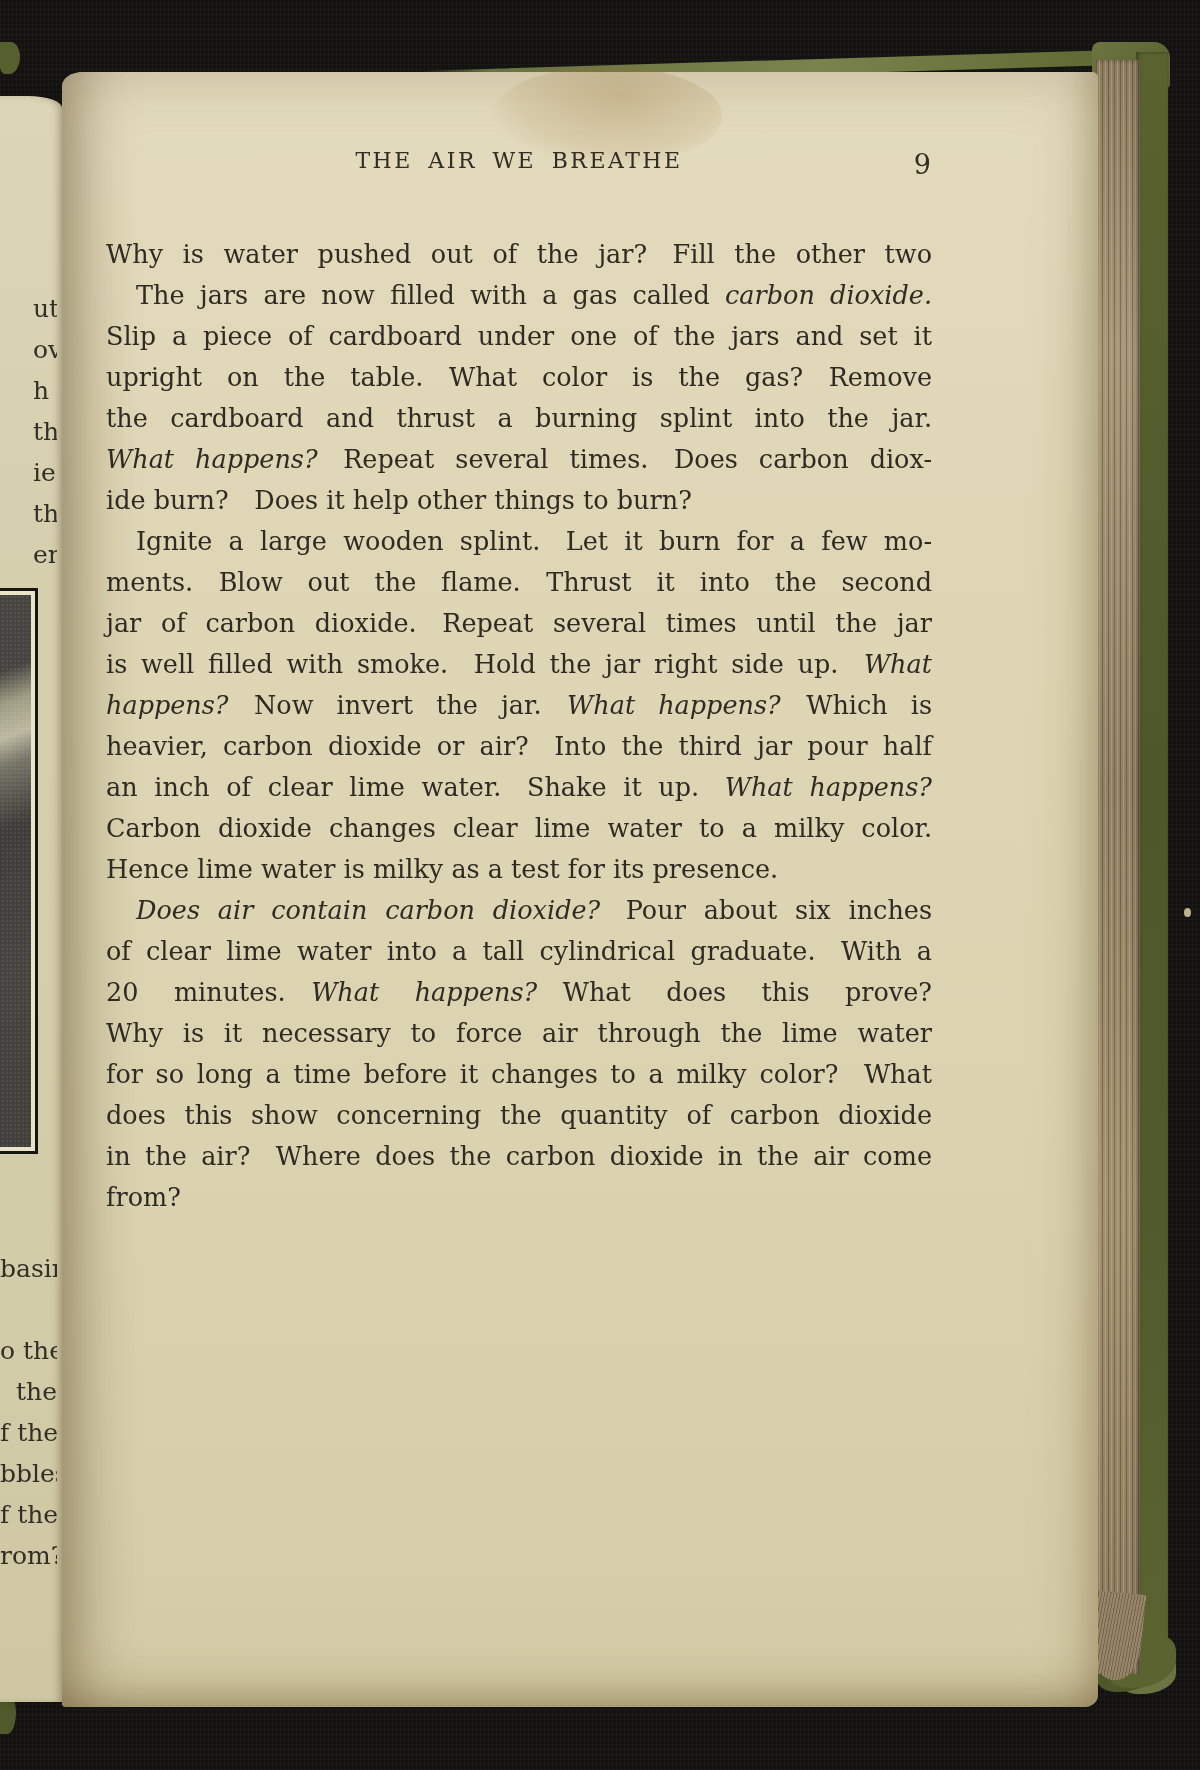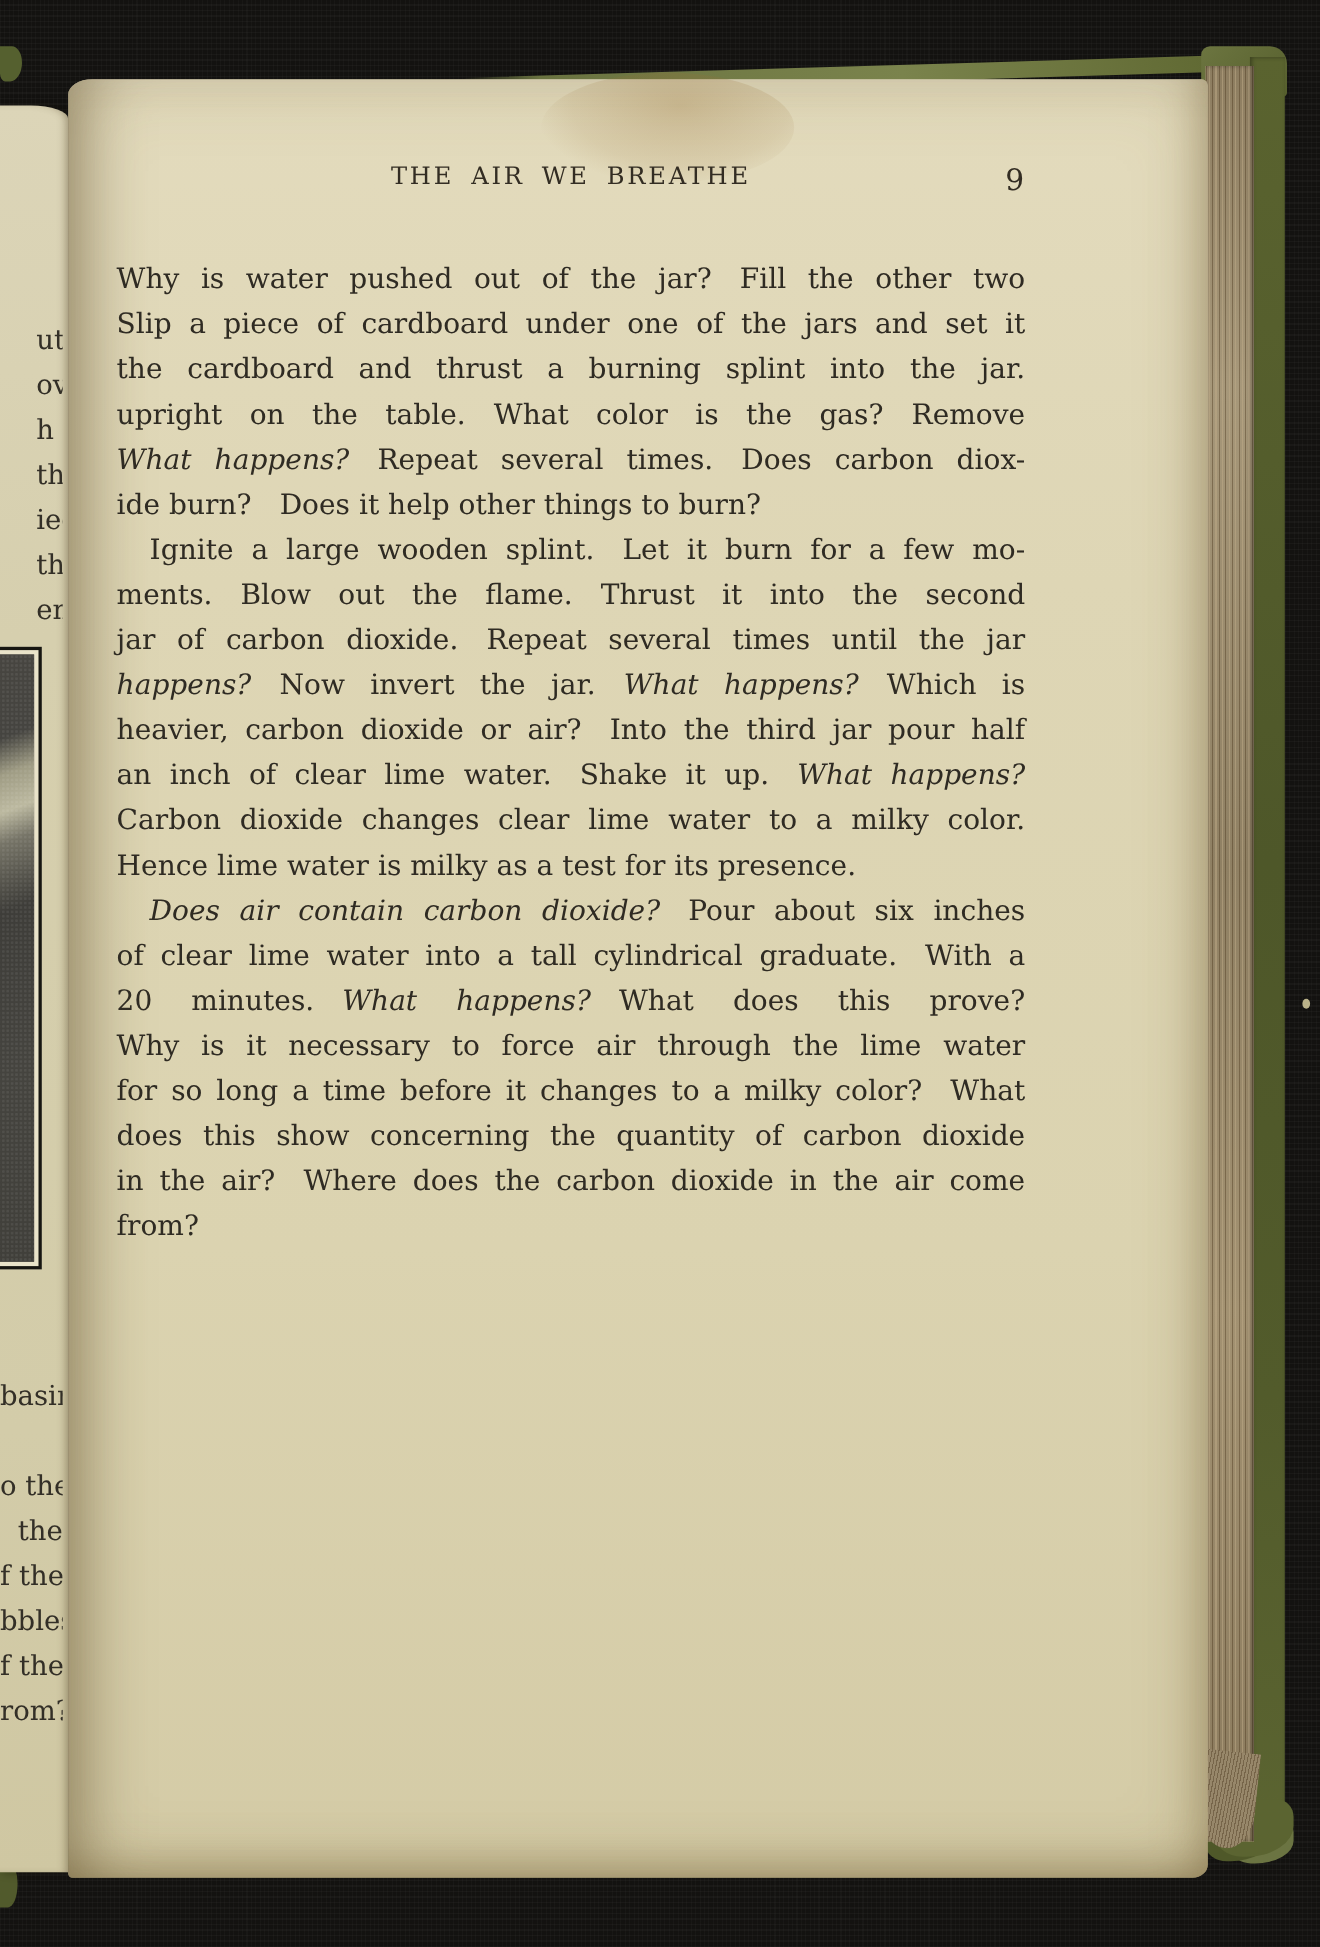--- a/index.html
+++ b/index.html
@@ -166,28 +166,30 @@
 </div>
 
 <div class="page">
   <div class="page-stain"></div>
   <div class="page-header">
     <div class="page-title">THE AIR WE BREATHE</div>
     <div class="page-number">9</div>
   </div>
   <div class="body-text">
       <div class="line"><span>Why is water pushed out of the jar? Fill the other two</span></div>
+      <div class="line indent"><span>The jars are now filled with a gas called </span><span class="it">carbon dioxide.</span></div>
       <div class="line"><span>Slip a piece of cardboard under one of the jars and set it</span></div>
+      <div class="line"><span>upright on the table. What color is the gas? Remove</span></div>
       <div class="line"><span>the cardboard and thrust a burning splint into the jar.</span></div>
-      <div class="line"><span>upright on the table. What color is the gas? Remove</span></div>
       <div class="line"><span class="it">What happens?</span><span> Repeat several times. Does carbon diox-</span></div>
       <div class="line last"><span>ide burn? Does it help other things to burn?</span></div>
       <div class="line indent"><span>Ignite a large wooden splint. Let it burn for a few mo-</span></div>
       <div class="line"><span>ments. Blow out the flame. Thrust it into the second</span></div>
       <div class="line"><span>jar of carbon dioxide. Repeat several times until the jar</span></div>
+      <div class="line"><span>is well filled with smoke. Hold the jar right side up. </span><span class="it">What</span></div>
       <div class="line"><span class="it">happens?</span><span> Now invert the jar. </span><span class="it">What happens?</span><span> Which is</span></div>
       <div class="line"><span>heavier, carbon dioxide or air? Into the third jar pour half</span></div>
       <div class="line"><span>an inch of clear lime water. Shake it up. </span><span class="it">What happens?</span></div>
       <div class="line"><span>Carbon dioxide changes clear lime water to a milky color.</span></div>
       <div class="line last"><span>Hence lime water is milky as a test for its presence.</span></div>
       <div class="line indent"><span class="it">Does air contain carbon dioxide?</span><span> Pour about six inches</span></div>
       <div class="line"><span>of clear lime water into a tall cylindrical graduate. With a</span></div>
       <div class="line"><span>20 minutes. </span><span class="it">What happens?</span><span> What does this prove?</span></div>
       <div class="line"><span>Why is it necessary to force air through the lime water</span></div>
       <div class="line"><span>for so long a time before it changes to a milky color? What</span></div>

